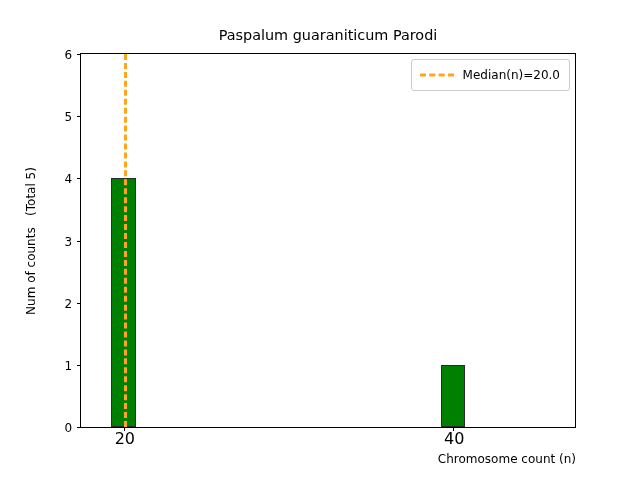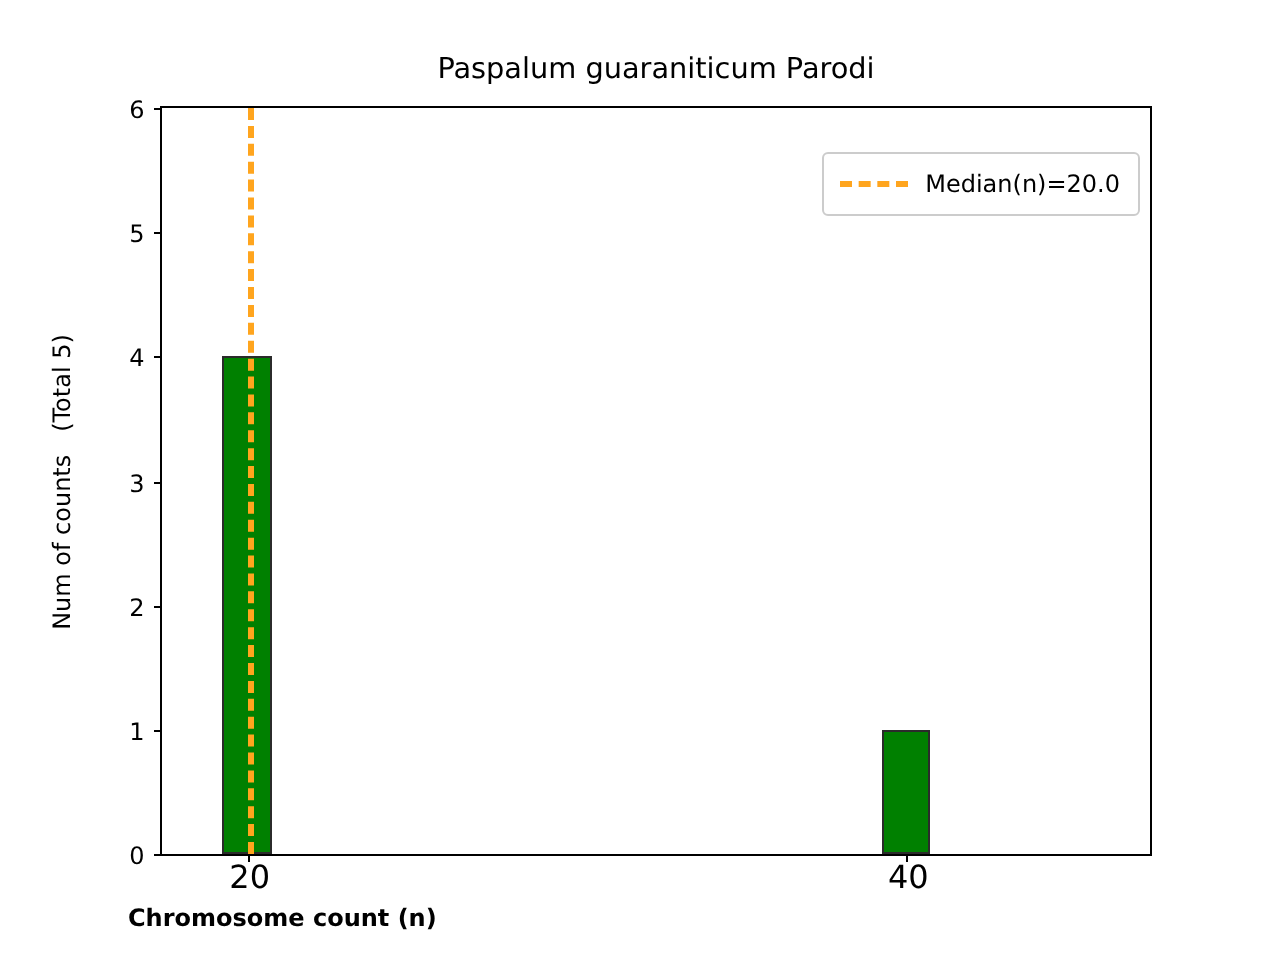--- a/index.html
+++ b/index.html
@@ -110,28 +110,27 @@
     transform: translateX(-50%);
     font-size: 16px;
     line-height: 12px;
     white-space: nowrap;
     color: #000000;
   }
 
   
   #xlabel {
     position: absolute;
-    left: 64px;
+    left: 80px;
     top: 452px;
     width: 496px;
-    text-align: left;
+    text-align: right;
     font-size: 12px;
     line-height: 14px;
     white-space: nowrap;
-    font-weight: bold;
   }
   #ylabel-wrap {
     position: absolute;
     left: 22px;
     top: 53px;
     width: 18px;
     height: 375px;
   }
   #ylabel {
     position: absolute;
@@ -148,21 +147,20 @@
   
   #legend {
     position: absolute;
     right: 5px;
     top: 5px;
     background: #ffffff;
     border: 0.8px solid #cccccc;
     border-radius: 3px;
     padding: 5px 9px 6px 8px;
     box-sizing: border-box;
-    margin-top: 17px;
   }
   .legend-row {
     display: flex;
     align-items: center;
     height: 19px;
   }
   .legend-sample {
     width: 34px;
     height: 12px;
     margin-right: 9px;

